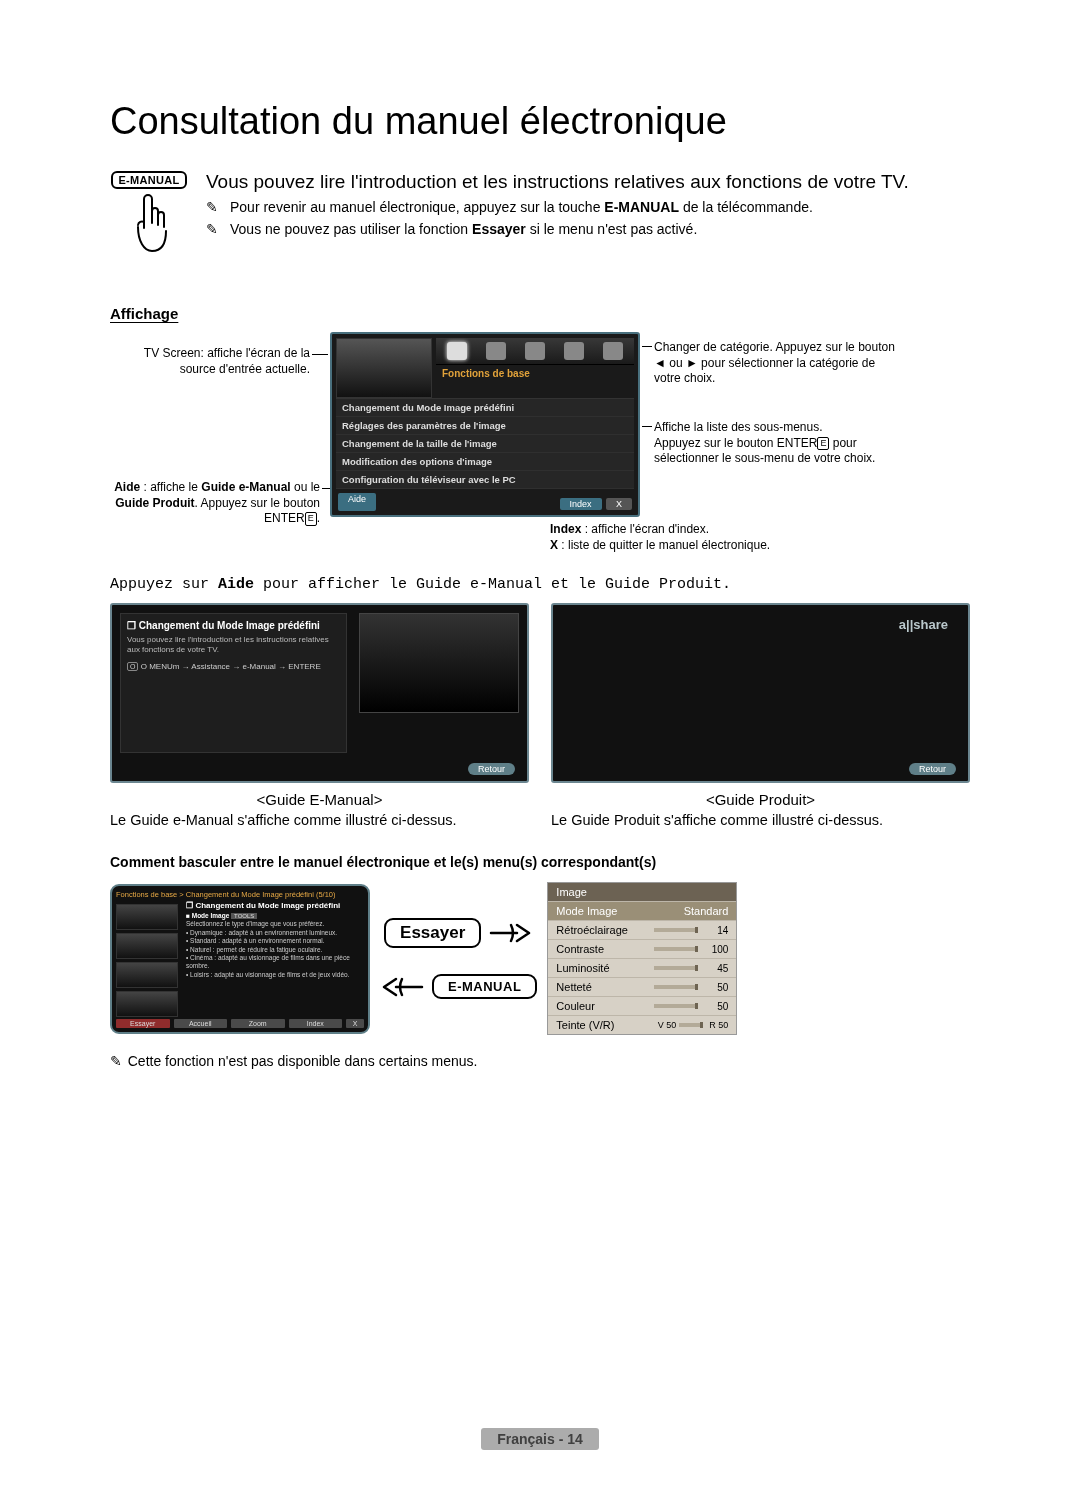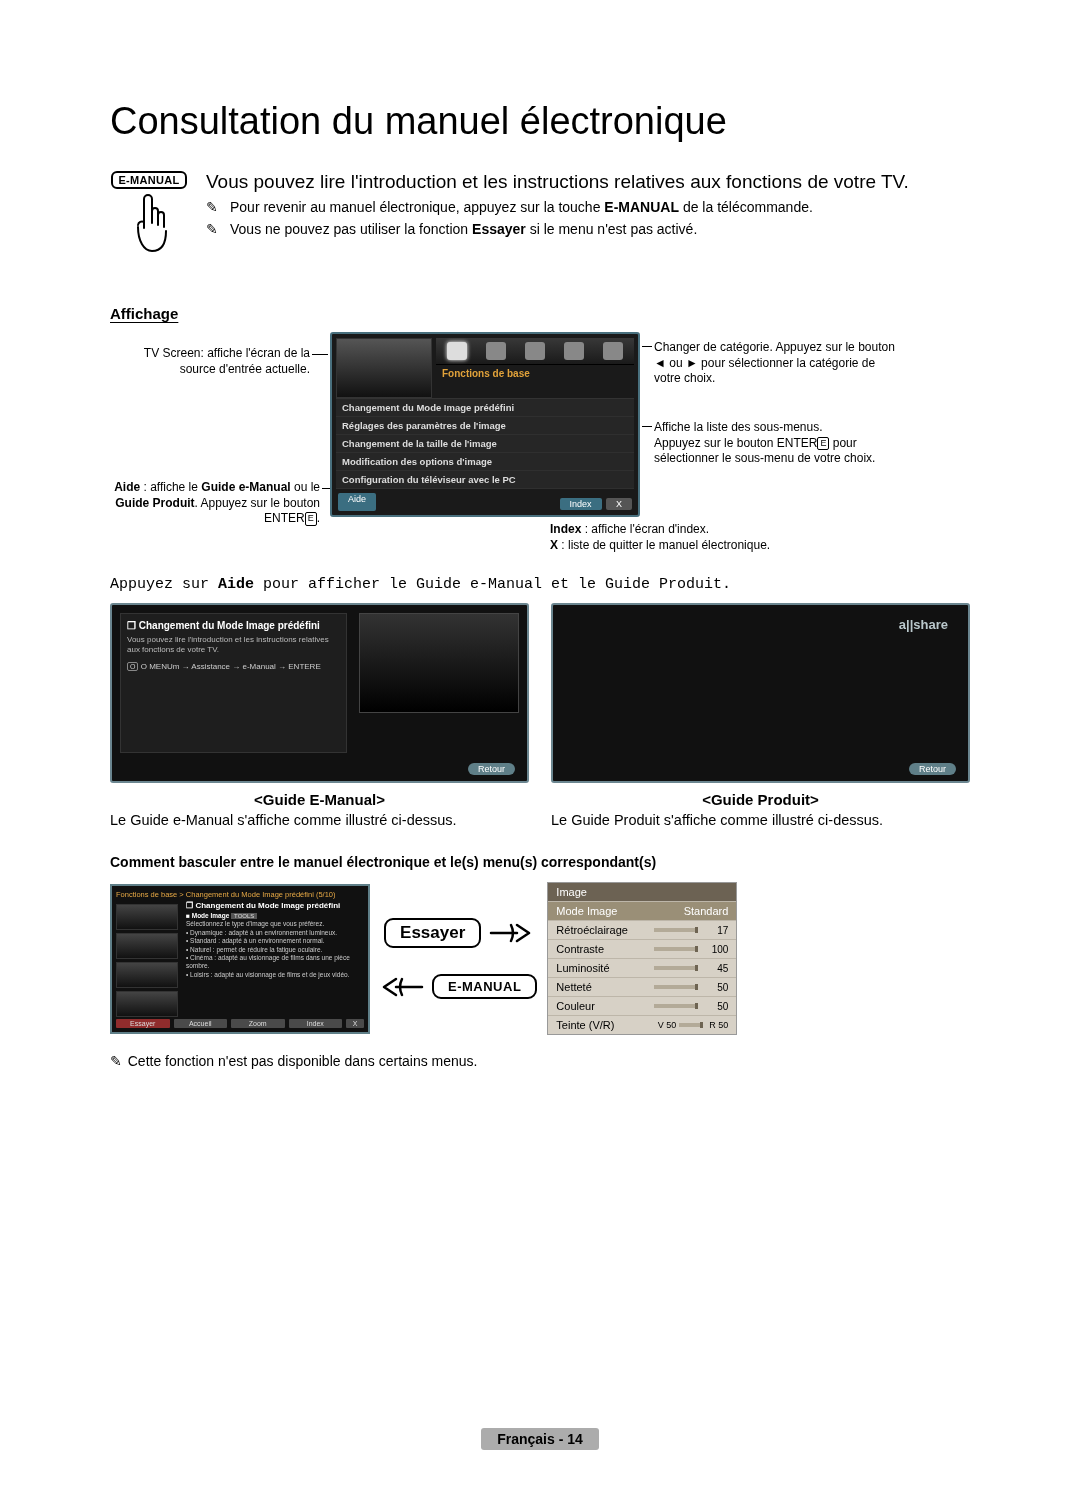--- a/index.html
+++ b/index.html
@@ -45,27 +45,27 @@
   .guides-row { display: flex; gap: 22px; margin-bottom: 8px; }
   .guide-col { flex: 1; }
   .guide-shot { height: 180px; border: 2px solid #6b8690; border-radius: 3px; background: #111; position: relative; overflow: hidden; }
   .guide-shot .inner-pane { position: absolute; left: 8px; top: 8px; right: 180px; bottom: 28px; background: #1e1e1e; border: 1px solid #333; padding: 6px; }
   .guide-shot .inner-title { color: #fff; font-size: 10px; font-weight: bold; }
   .guide-shot .inner-sub { color: #bbb; font-size: 8px; margin-top: 4px; line-height: 1.3; }
   .guide-shot .inner-nav { color: #ccc; font-size: 8px; margin-top: 6px; }
   .guide-shot .mini { position: absolute; right: 8px; top: 8px; width: 160px; height: 100px; background: linear-gradient(#333,#000); border: 1px solid #444; }
   .guide-shot .retour { position: absolute; right: 12px; bottom: 6px; background: #5f7f88; color: #fff; font-size: 9px; padding: 1px 10px; border-radius: 6px; }
   .guide-shot.allshare .logo { position: absolute; right: 20px; top: 12px; color: #bac8cc; font-size: 13px; font-weight: bold; }
-  .guide-label { text-align: center; font-weight: bold; font-size: 15px; margin-top: 8px; }
+  .guide-label { text-align: center; font-weight: normal; font-size: 15px; margin-top: 8px; }
   .guide-desc { text-align: left; font-size: 14.5px; margin-top: 4px; }
 
   
   .bascule-head { font-size: 14px; font-weight: bold; margin: 26px 0 12px 0; }
   .bascule-row { display: flex; align-items: center; gap: 10px; }
-  .emanual-shot { width: 260px; height: 150px; background: #111; border: 2px solid #5f7f88; border-radius: 0; position: relative; font-size: 7px; color: #ccc; padding: 4px; }
+  .emanual-shot { width: 260px; height: 150px; background: #111; border: 2px solid #5f7f88; border-radius: 9px; position: relative; font-size: 7px; color: #ccc; padding: 4px; }
   .emanual-shot .crumb { color: #e6a845; font-size: 7.5px; }
   .emanual-shot .ct { color: #fff; font-size: 8px; margin: 2px 0; font-weight: bold; }
   .emanual-shot .body { font-size: 6.5px; line-height: 1.3; }
   .emanual-shot .left-thumbs { position: absolute; left: 4px; top: 18px; width: 62px; }
   .emanual-shot .left-thumbs div { height: 26px; background: linear-gradient(#444,#111); margin-bottom: 3px; border: 1px solid #333; }
   .emanual-shot .rt { margin-left: 70px; }
   .emanual-shot .btm { position: absolute; left: 4px; right: 4px; bottom: 4px; display: flex; gap: 4px; }
   .emanual-shot .btm span { flex: 1; background: #4a4a4a; text-align: center; color: #ddd; font-size: 7px; padding: 1px 0; border-radius: 1px; }
   .emanual-shot .btm span.red { background: #902c2c; }
 
@@ -80,21 +80,21 @@
   .osd-row { display: flex; justify-content: space-between; align-items: center; padding: 3px 8px; background: #d7d1c6; border-top: 1px solid #bdb6a9; }
   .osd-row.hi { background: #9a8f77; color: #fff; }
   .osd-bar { width: 44px; height: 4px; background: #b3aa98; position: relative; margin-right: 4px; }
   .osd-bar::after { content: ""; position: absolute; right: 0; top: -1px; width: 3px; height: 6px; background: #6e6452; }
   .osd-val { font-size: 10px; width: 26px; text-align: right; }
   .osd-rt { display: flex; align-items: center; }
 
   .final-note { margin-top: 18px; font-size: 14px; display: flex; gap: 6px; }
 
   .footer { position: absolute; left: 0; right: 0; bottom: 44px; text-align: center; }
-  .footer-pill { display: inline-block; background: #acacac; color: #000000; font-weight: bold; font-size: 14px; padding: 3px 16px; border-radius: 3px; }
+  .footer-pill { display: inline-block; background: #acacac; color: #404040; font-weight: bold; font-size: 14px; padding: 3px 16px; border-radius: 3px; }
 </style>
 </head>
 <body>
 
 <div class="page">
   <h1>Consultation du manuel électronique</h1>
 
   <div class="intro-row">
     <div class="remote-icon">
       <div class="remote-box">
@@ -253,21 +253,21 @@
     <div class="osd-menu">
       <div class="osd-head">Image</div>
       <div class="osd-row hi">
         <span>Mode Image</span>
         <span>Standard</span>
       </div>
       <div class="osd-row">
           <span>Rétroéclairage</span>
           <span class="osd-rt">
             <span class="osd-bar"></span>
-            <span class="osd-val">17</span>
+            <span class="osd-val">14</span>
           </span>
         </div>
       <div class="osd-row">
           <span>Contraste</span>
           <span class="osd-rt">
             <span class="osd-bar"></span>
             <span class="osd-val">100</span>
           </span>
         </div>
       <div class="osd-row">

